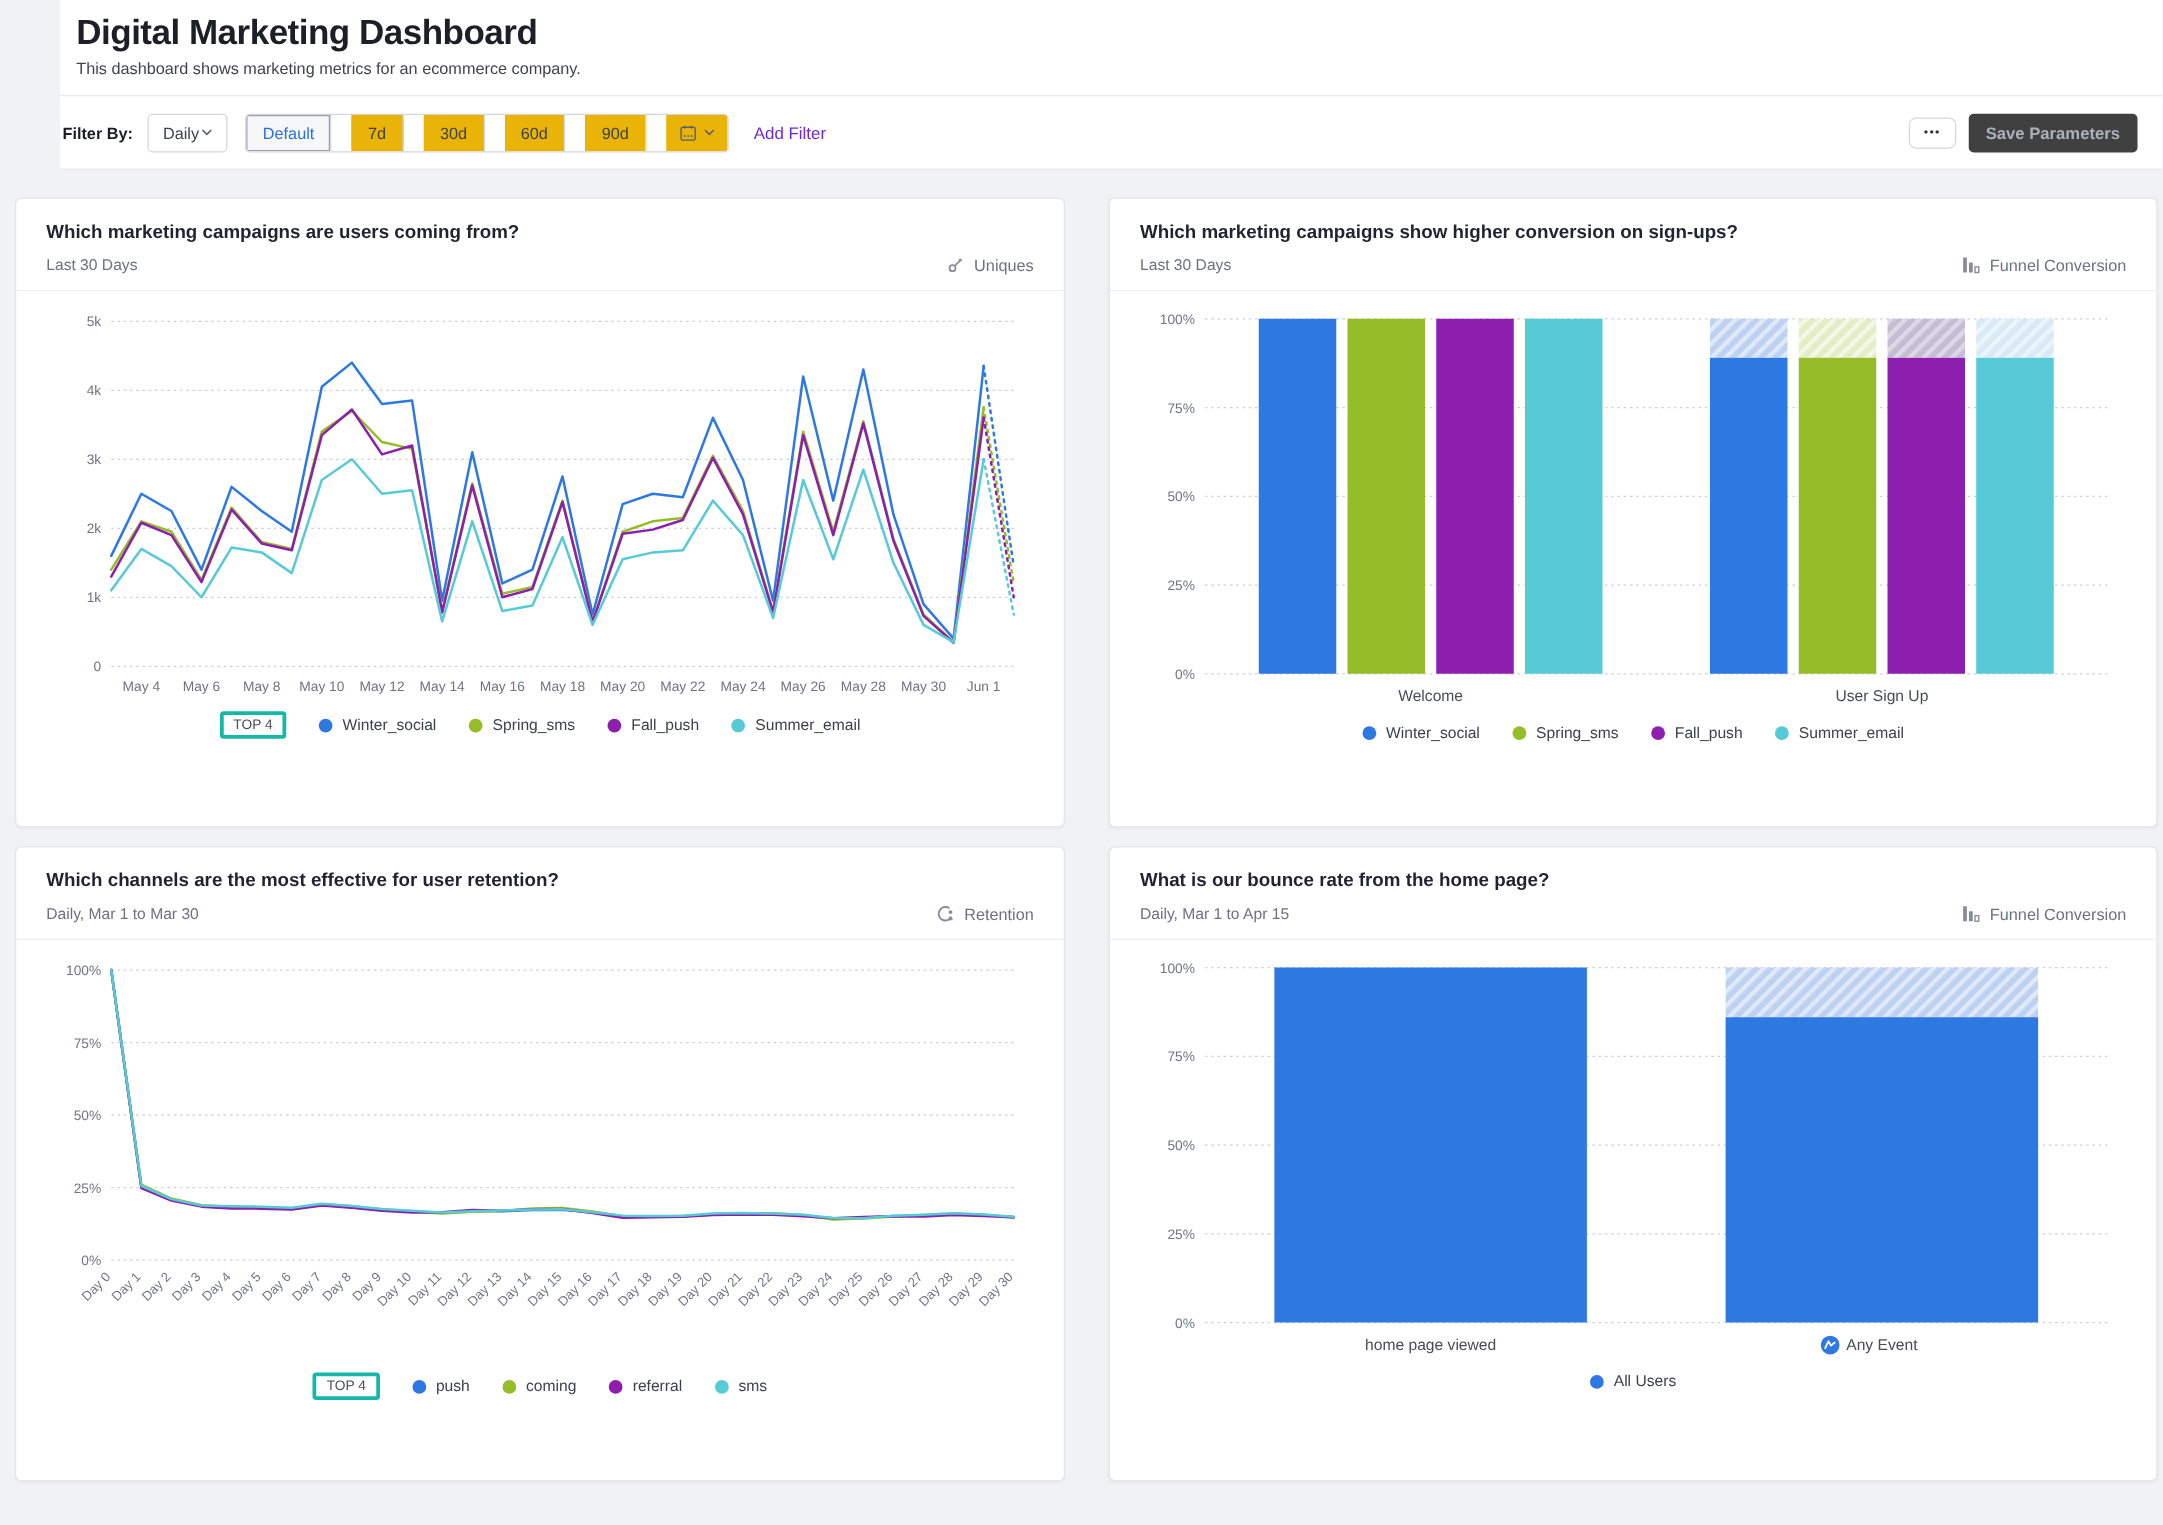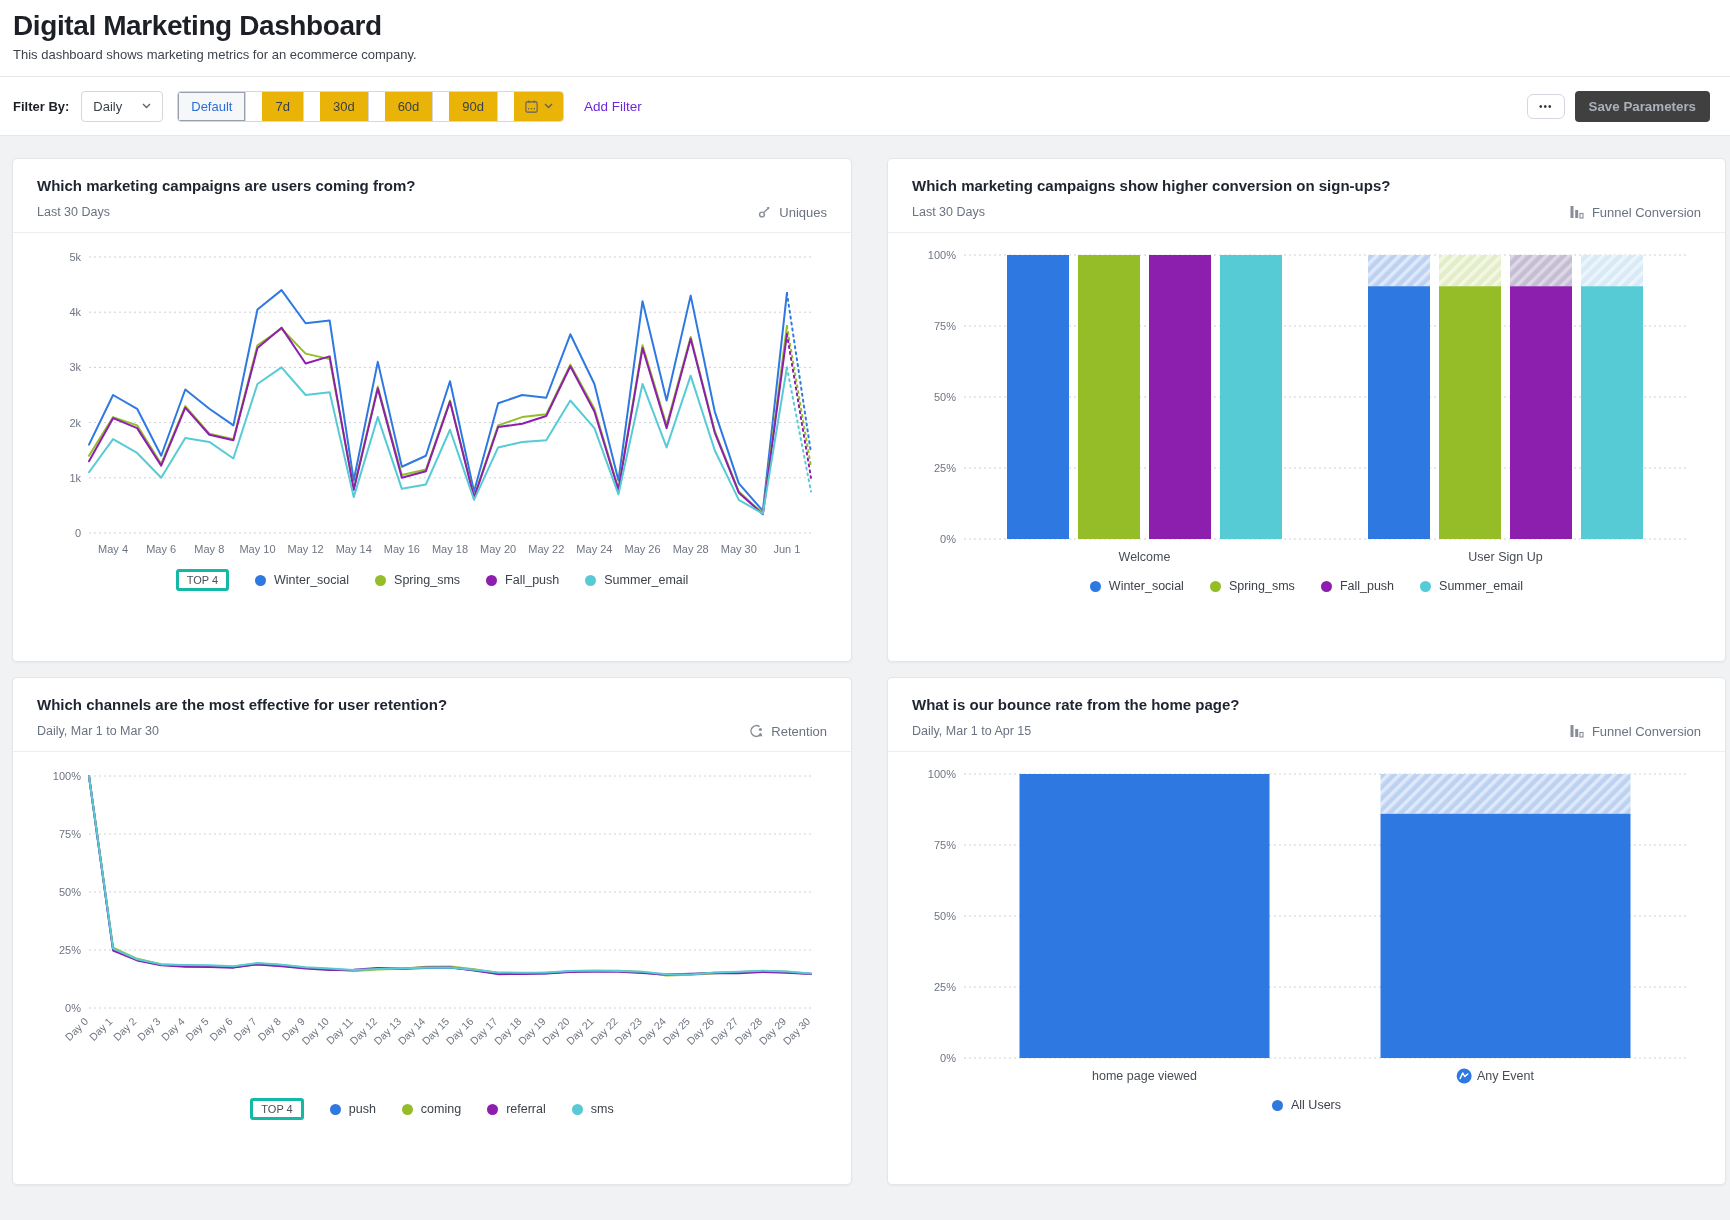--- a/index.html
+++ b/index.html
@@ -1,29 +1,29 @@
 <!DOCTYPE html>
 <html><head>
 <meta charset="utf-8">
 <style>
   * { box-sizing: border-box; margin: 0; padding: 0; }
   html,body { width:1730px; height:1220px; overflow:hidden; }
   body { font-family:"Liberation Sans", sans-serif; background:#f1f2f4; color:#1e2329; }
 
-  .top { background:#fff; }
+  .top { background:#fff;margin-left:48px; }
   .page-header { padding:10px 20px 14px 13px; }
   .page-header h1 { font-size:28px; font-weight:700; letter-spacing:-0.4px; color:#1c2026; }
   .page-header p { font-size:13px; color:#3f444c; margin-top:5px; }
 
-  .filter-bar { display:flex; align-items:center; height:60px; padding:0 20px 0 13px;
+  .filter-bar { display:flex; align-items:center; height:60px; padding:0 20px 0 2px;
     border-top:1px solid #e6e8eb; border-bottom:1px solid #e6e8eb; background:#fff; }
   .fb-label { font-size:13px; font-weight:700; color:#1c2026; margin-right:12px; }
   .btn { font-family:inherit; font-size:13px; color:#3b4149; background:#fff;
     border:1px solid #d4d7dc; border-radius:4px; cursor:pointer; }
-  .dropdown { display:inline-flex; align-items:center; gap:20px; padding:7px 11px; margin-right:14px; }
+  .dropdown { display:inline-flex; align-items:center; gap:2px; padding:7px 11px; margin-right:14px; }
   .seg-group { display:inline-flex; border:1px solid #d4d7dc; border-radius:4px; overflow:hidden;gap:16px; }
   .seg { font-family:inherit; font-size:13px; color:#3b4149; background:#eab308; border:none;
     border-right:1px solid #d4d7dc; padding:7px 13px; cursor:pointer; }
   .seg:last-child { border-right:none; }
   .seg-selected { color:#2a6fdb; background:#f6f7f9; box-shadow: inset 0 0 0 1px #98a0ae; }
   .seg.cal { display:inline-flex; align-items:center; gap:5px; padding:5px 10px; }
   .add-filter { background:none; border:none; font-family:inherit; font-size:13.5px; color:#6d28d9;
     margin-left:20px; cursor:pointer; }
   .fb-right { margin-left:auto; display:flex; align-items:center; gap:10px; }
   .more { padding:6px 11px; border-radius:6px; border-color:#d9d4e2; font-size:10px; letter-spacing:1px; color:#30343b; }

